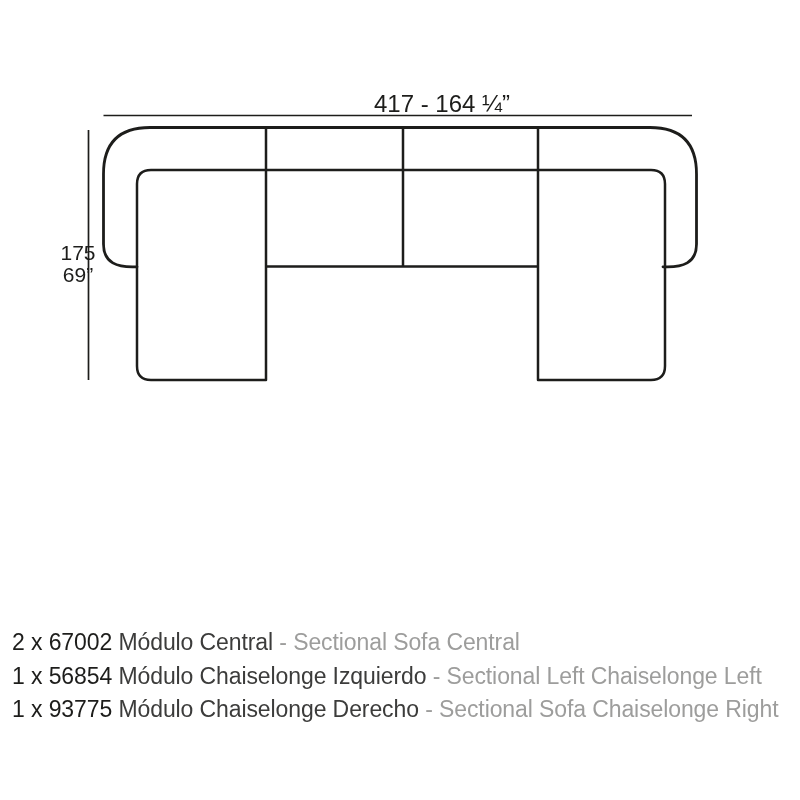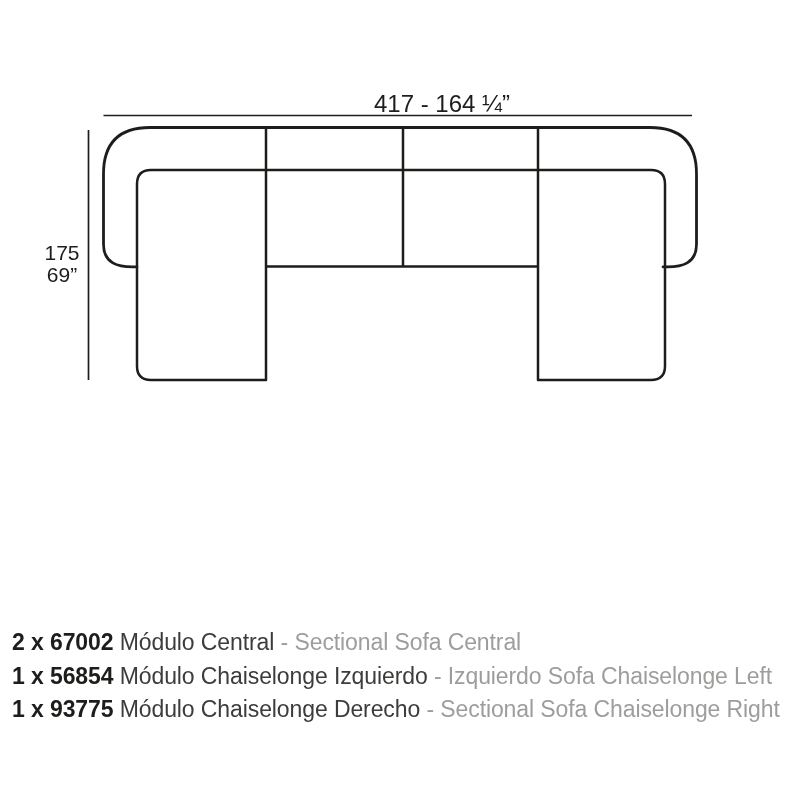--- a/index.html
+++ b/index.html
@@ -22,30 +22,30 @@
   .seat{stroke-width:2.5px;}
   .inner-lines{stroke-width:2.5px;}
   .dim-line{stroke-width:1.7px;stroke-linecap:butt;}
 
   .dim-width{
     position:absolute;left:322px;top:91px;width:240px;
     text-align:center;font-size:24px;line-height:26px;color:var(--ink);
     white-space:nowrap;
   }
   .dim-depth{
-    position:absolute;left:29px;top:242px;width:66px;
+    position:absolute;left:45px;top:242px;width:66px;
     text-align:center;font-size:21px;line-height:22px;color:var(--ink);
   }
   .parts{
     position:absolute;left:12px;top:626px;width:788px;
     font-size:23px;line-height:33.5px;letter-spacing:-0.1px;
     white-space:nowrap;
   }
   .part-line{white-space:nowrap;}
-  .part-code{font-weight:700;color:var(--ink);text-align:right;}
+  .part-code{font-weight:400;color:var(--ink);text-align:right;}
   .part-es{font-weight:400;color:var(--text-dark);}
   .part-sep{color:var(--text-gray);}
   .part-en{color:var(--text-gray);text-align:right;}
 </style>
 </head>
 <body>
 
 <div class="stage">
 
   <svg class="diagram" width="800" height="800" viewBox="0 0 800 800">
@@ -84,21 +84,21 @@
     <div class="part-line">
       <span class="part-code">2 x 67002</span>
       <span class="part-es">Módulo Central</span>
       <span class="part-sep">-</span>
       <span class="part-en">Sectional Sofa Central</span>
     </div>
     <div class="part-line">
       <span class="part-code">1 x 56854</span>
       <span class="part-es">Módulo Chaiselonge Izquierdo</span>
       <span class="part-sep">-</span>
-      <span class="part-en">Izquierdo Sofa Chaiselonge Left</span>
+      <span class="part-en">Sectional Left Chaiselonge Left</span>
     </div>
     <div class="part-line">
       <span class="part-code">1 x 93775</span>
       <span class="part-es">Módulo Chaiselonge Derecho</span>
       <span class="part-sep">-</span>
       <span class="part-en">Sectional Sofa Chaiselonge Right</span>
     </div>
   </div>
 
 </div>

